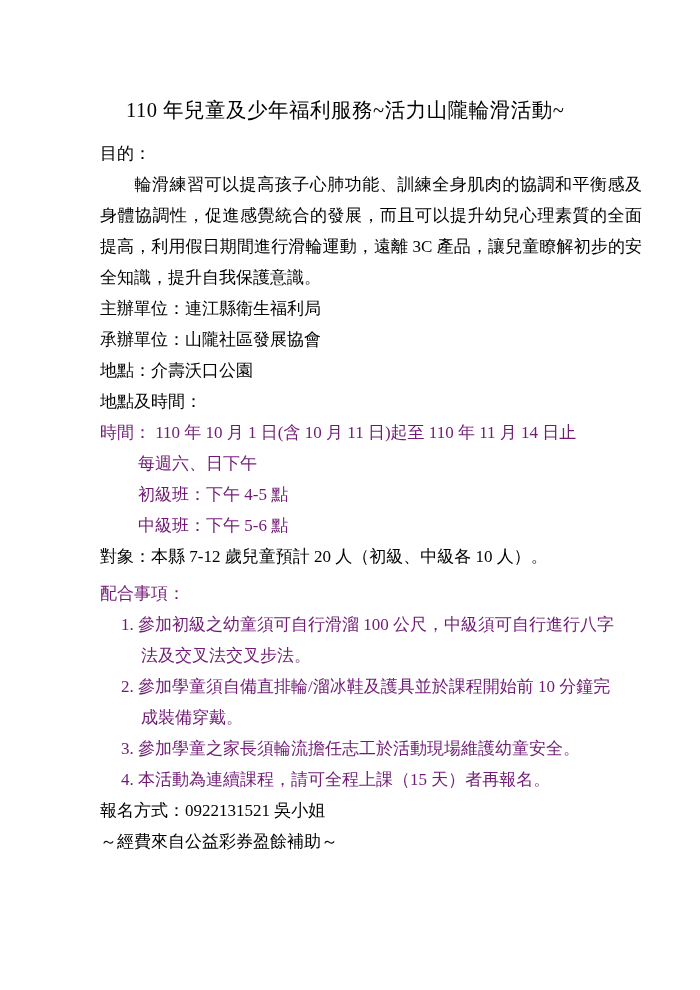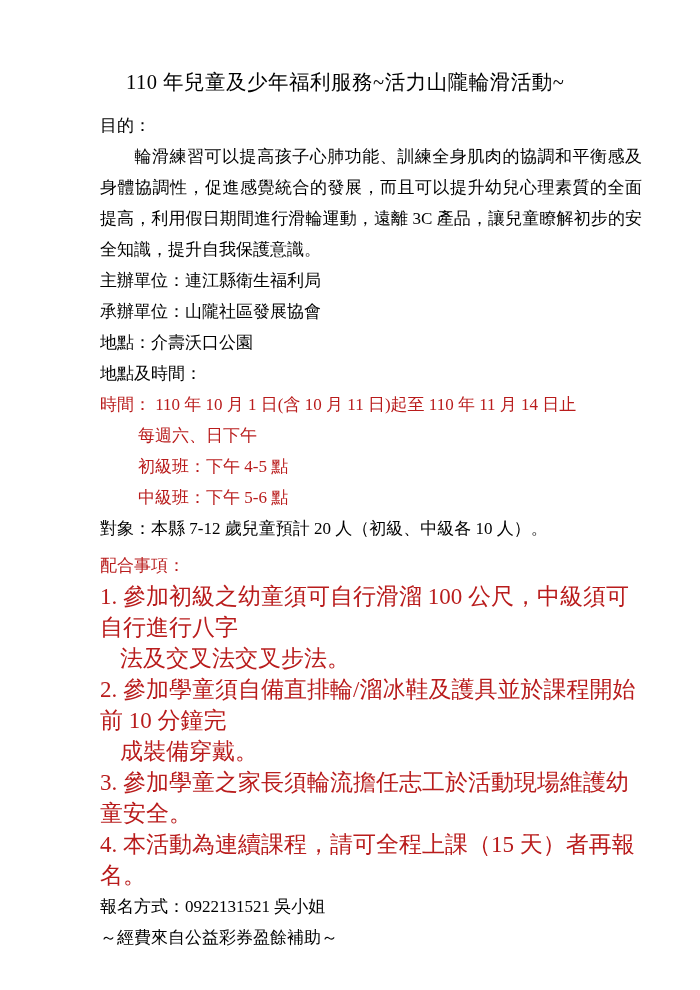--- a/index.html
+++ b/index.html
@@ -12,60 +12,61 @@
     height: 990px;
     font-family: "Liberation Serif", "DejaVu Serif", serif;
     color: #000000;
     overflow: hidden;
   }
   .page {
     position: relative;
     width: 700px;
     height: 990px;
     box-sizing: border-box;
-    padding: 68px 58px 40px 100px;
+    padding: 96px 58px 40px 100px;
   }
   .doc-title {
     font-size: 20.5px;
     letter-spacing: 0.5px;
     margin: 0 0 14px 26px;
     font-weight: normal;
     white-space: nowrap;
   }
   .line {
     font-size: 17px;
     line-height: 31px;
     white-space: nowrap;
   }
   .blk {
     color: #000000;
   }
   .blue {
-    color: #b91c1c;
+    color: #701a75;
   }
   .para {
     font-size: 17px;
     line-height: 31px;
     text-align: justify;
     text-justify: inter-character;
     margin: 0;
   }
   .para .indent {
     display: inline-block;
     width: 34px;
   }
   .ind-1 {
     padding-left: 38px;
   }
   .ind-2 {
     padding-left: 38px;
   }
   .list-item {
-    font-size: 23px;
+    font-size: 17px;
     line-height: 31px;
+    margin-left: 21px;
   }
   .list-item .num {
     display: inline-block;
   }
   .cont {
     padding-left: 20px;
   }
   .gap-s { height: 6px; }
 </style>
 </head>

